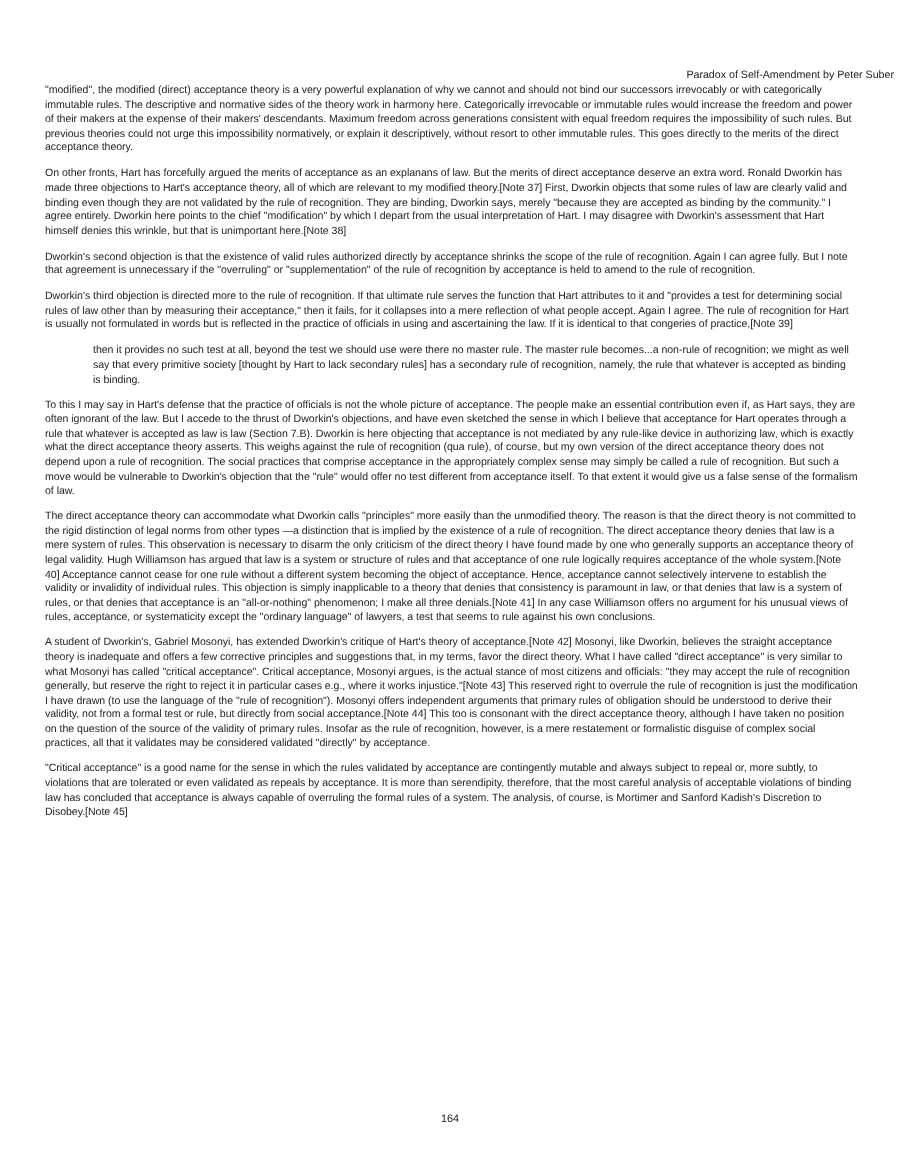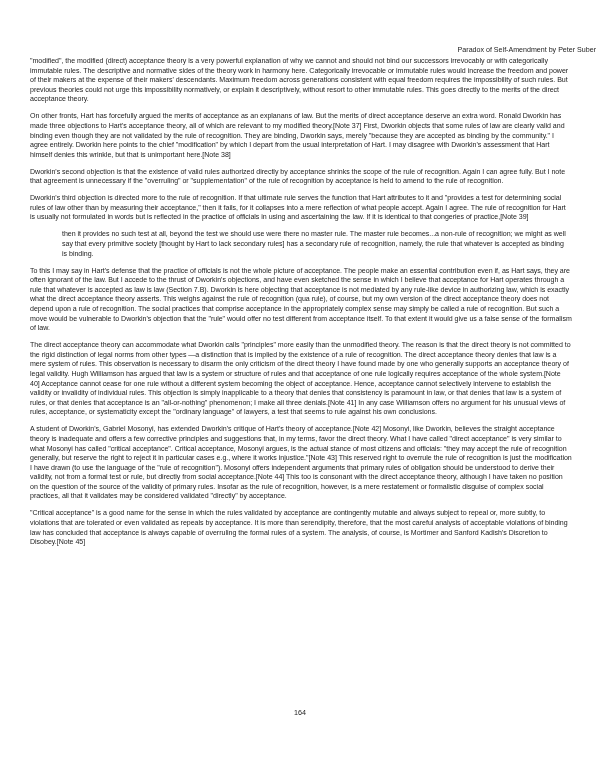--- a/index.html
+++ b/index.html
@@ -14,21 +14,21 @@
     font-size: 7.1px; line-height: 9px; color: #222;
     white-space: nowrap;
   }
   .body-text {
     position: absolute; left: 30px; top: 56px; width: 542px;
     font-size: 7.05px; line-height: 9.6px; letter-spacing: -0.02px;
   }
   .body-text p { margin: 0 0 7.4px 0; }
   .body-text p.quote { margin: 0 0 7.4px 0; padding-left: 32px; padding-right: 6px; }
   .page-number {
-    position: absolute; left: 0; width: 600px; top: 708px;
+    position: absolute; left: 0; width: 600px; top: 741px;
     text-align: center; font-size: 7.2px; line-height: 9px;
   }
 </style>
 </head>
 <body>
 
 <div class="page">
   <div class="running-header">Paradox of Self-Amendment by Peter Suber</div>
 
   <div class="body-text">

